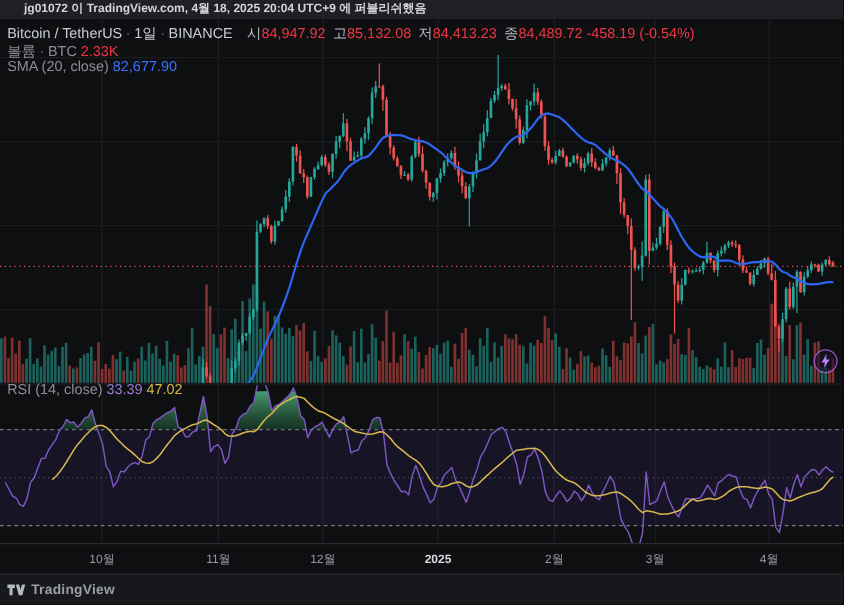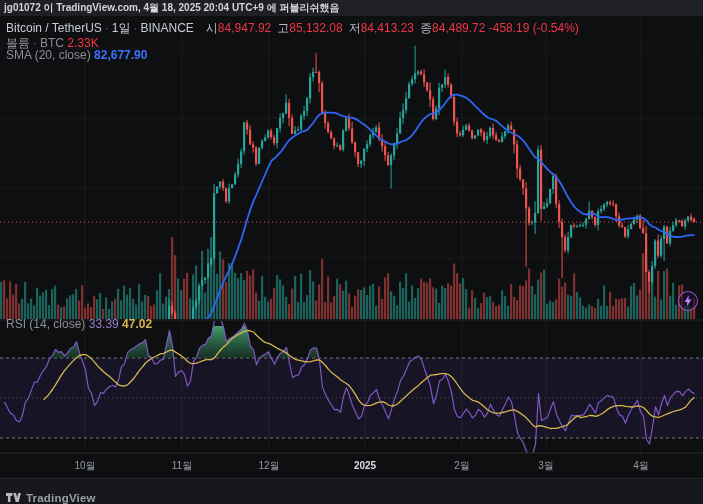--- a/index.html
+++ b/index.html
@@ -1,39 +1,39 @@
 <!DOCTYPE html>
 <html><head>
 <meta charset="utf-8">
 <style>
   html,body{margin:0;padding:0;background:#000;}
   .screen{position:relative;width:703px;height:504px;background:#0e0f11;overflow:hidden;
           font-family:"Liberation Sans",sans-serif;-webkit-font-smoothing:antialiased;}
   .publish-bar{position:absolute;top:0;left:0;right:0;height:16px;background:#1f2023;
                color:#d3d5da;font-size:10px;font-weight:bold;line-height:16px;
-               padding-left:4px;z-index:6;white-space:nowrap;}
+               padding-left:20px;z-index:6;white-space:nowrap;}
   svg.chart{position:absolute;left:0;top:0;z-index:1;}
   .legend{position:absolute;left:6px;z-index:4;font-size:12px;color:#c9ccd4;white-space:nowrap;}
   .l1{top:20px;}
   .l2{top:35px;}
   .l3{top:48px;}
   .lrsi{top:317px;}
   .dim{color:#8b8e96;text-align:right;}
   .sep{color:#6a6d75;padding:0 3px;}
   .val-red{color:#f23645;}
-  .val-blue{color:#3a72ff;font-weight:bold;}
+  .val-blue{color:#3a72ff;}
   .val-purple{color:#9b7dd4;}
-  .val-yellow{color:#d7b64e;font-weight:bold;}
+  .val-yellow{color:#d7b64e;}
   .ohlc{margin-left:6px;}
   .ohlc .lab{color:#b9bcc4;margin-left:6px;}
   .flash-btn{position:absolute;left:678px;top:291px;width:20px;height:20px;border-radius:50%;
              border:1px solid rgba(178,108,238,0.8);background:rgba(28,15,44,0.6);z-index:5;
              display:flex;align-items:center;justify-content:center;cursor:pointer;box-sizing:border-box;}
   .footer{position:absolute;bottom:0;left:0;right:0;height:26px;background:#17181b;
-          border-top:1px solid #26282d;display:flex;align-items:flex-end;gap:5px;
+          border-top:1px solid #26282d;display:flex;align-items:center;gap:5px;
           padding-left:6px;z-index:6;box-sizing:border-box;margin-top:16px;}
   .footer .brand{color:#9b9ea6;font-size:11.5px;font-weight:bold;letter-spacing:.2px;cursor:pointer;}
 </style>
 </head>
 <body>
 
 <div class="screen">
 
   <div class="publish-bar">
     <span>jg01072 이 TradingView.com, 4월 18, 2025 20:04 UTC+9 에 퍼블리쉬했음</span>

